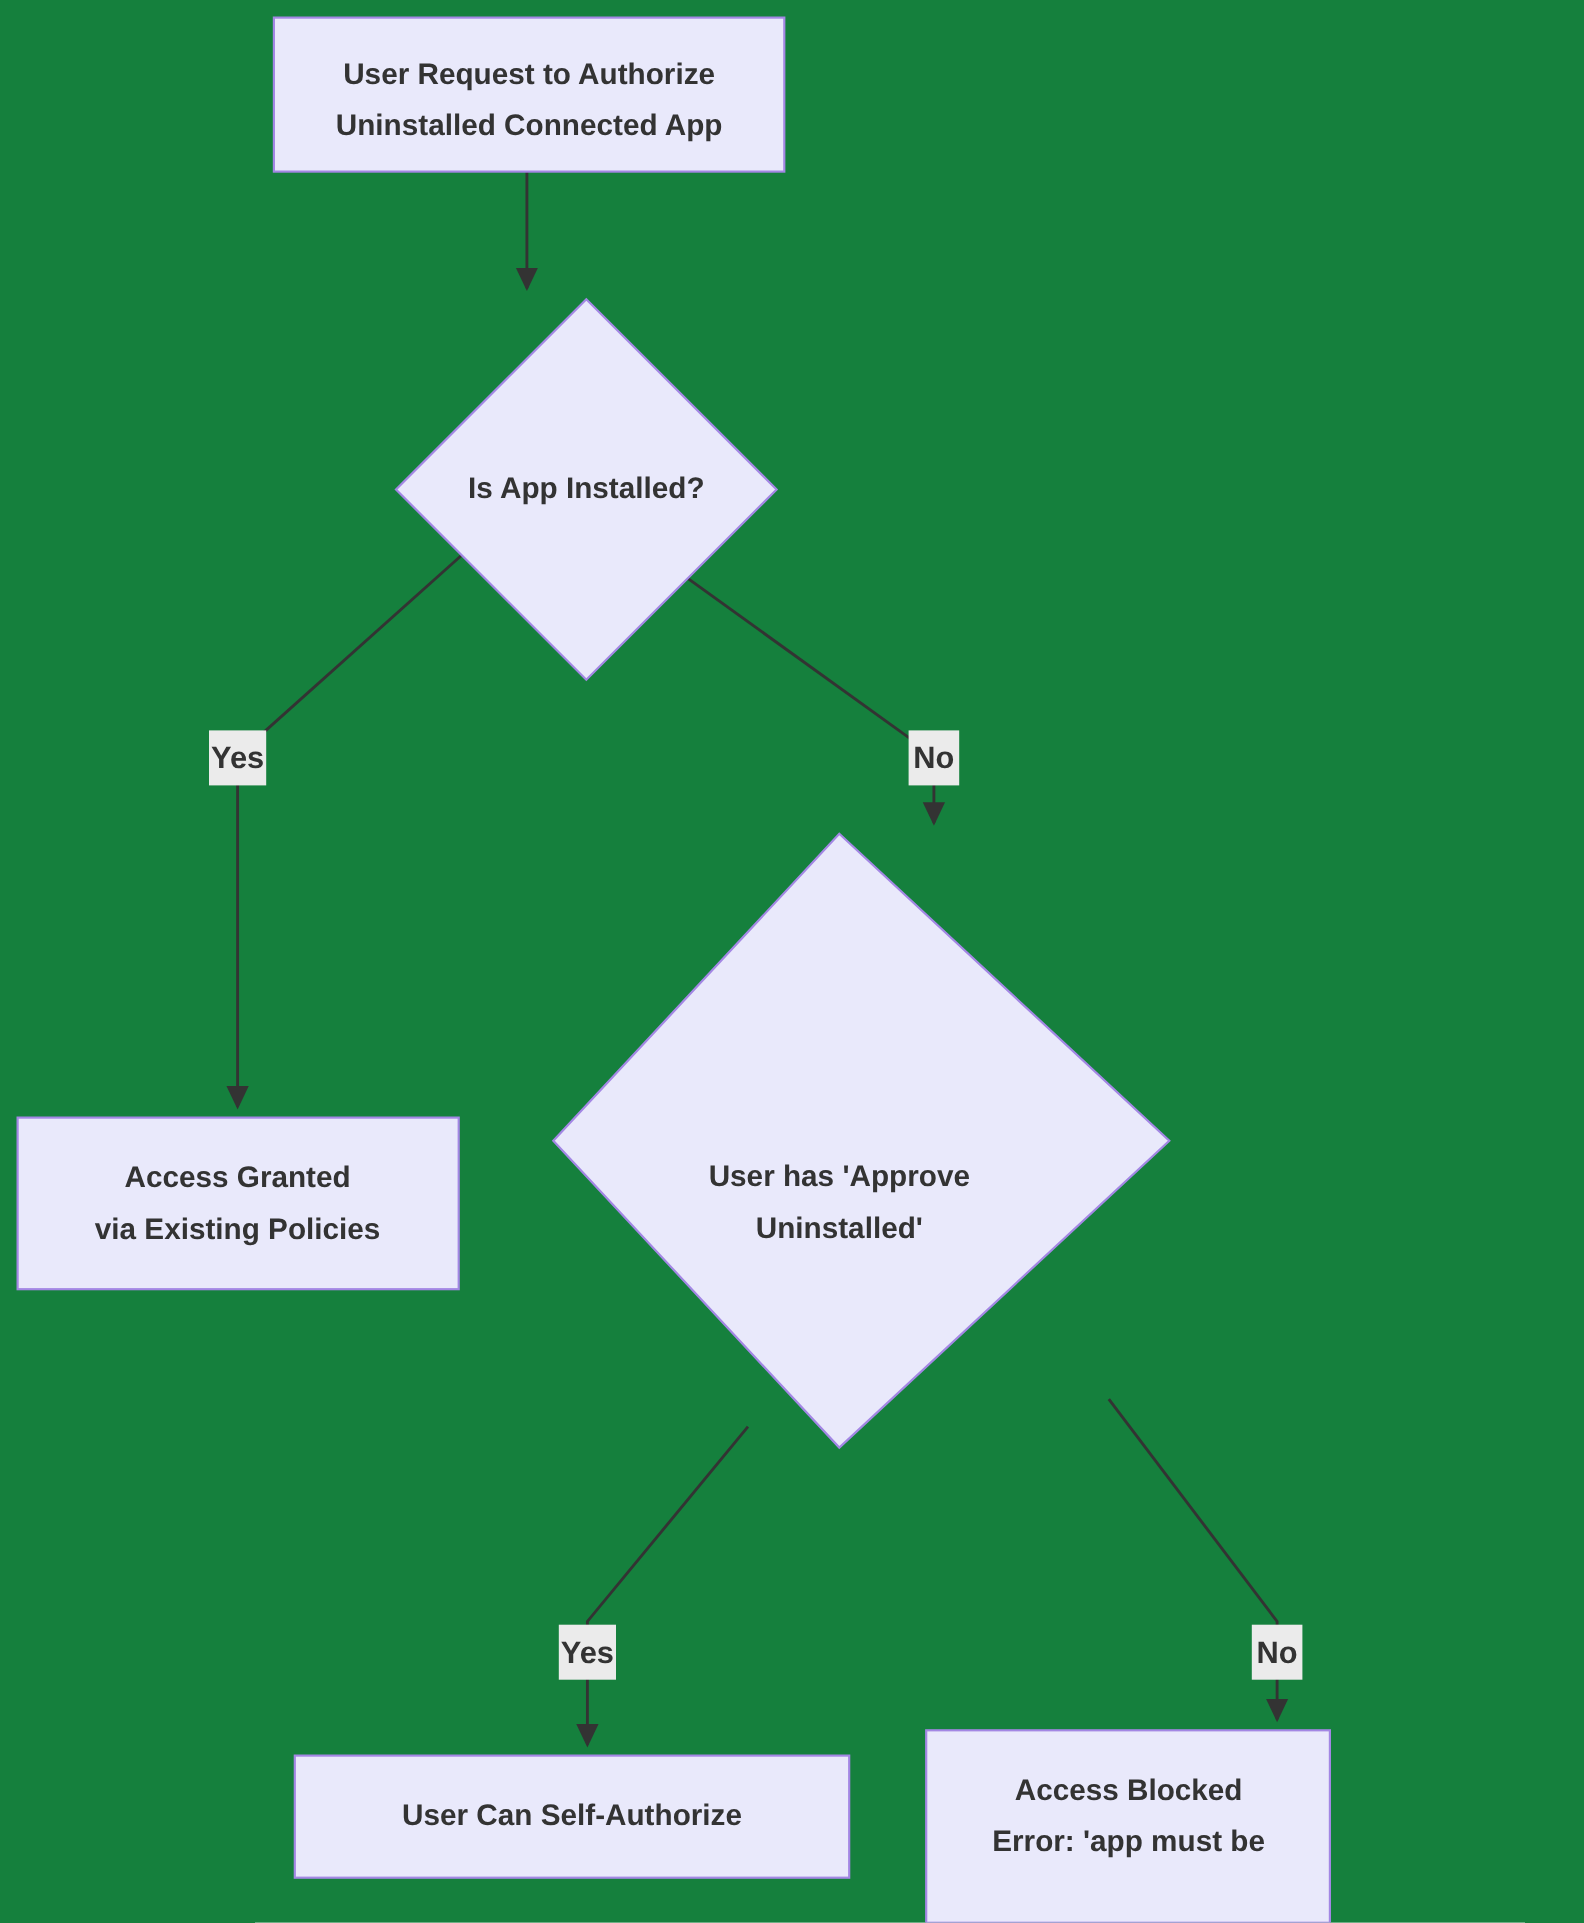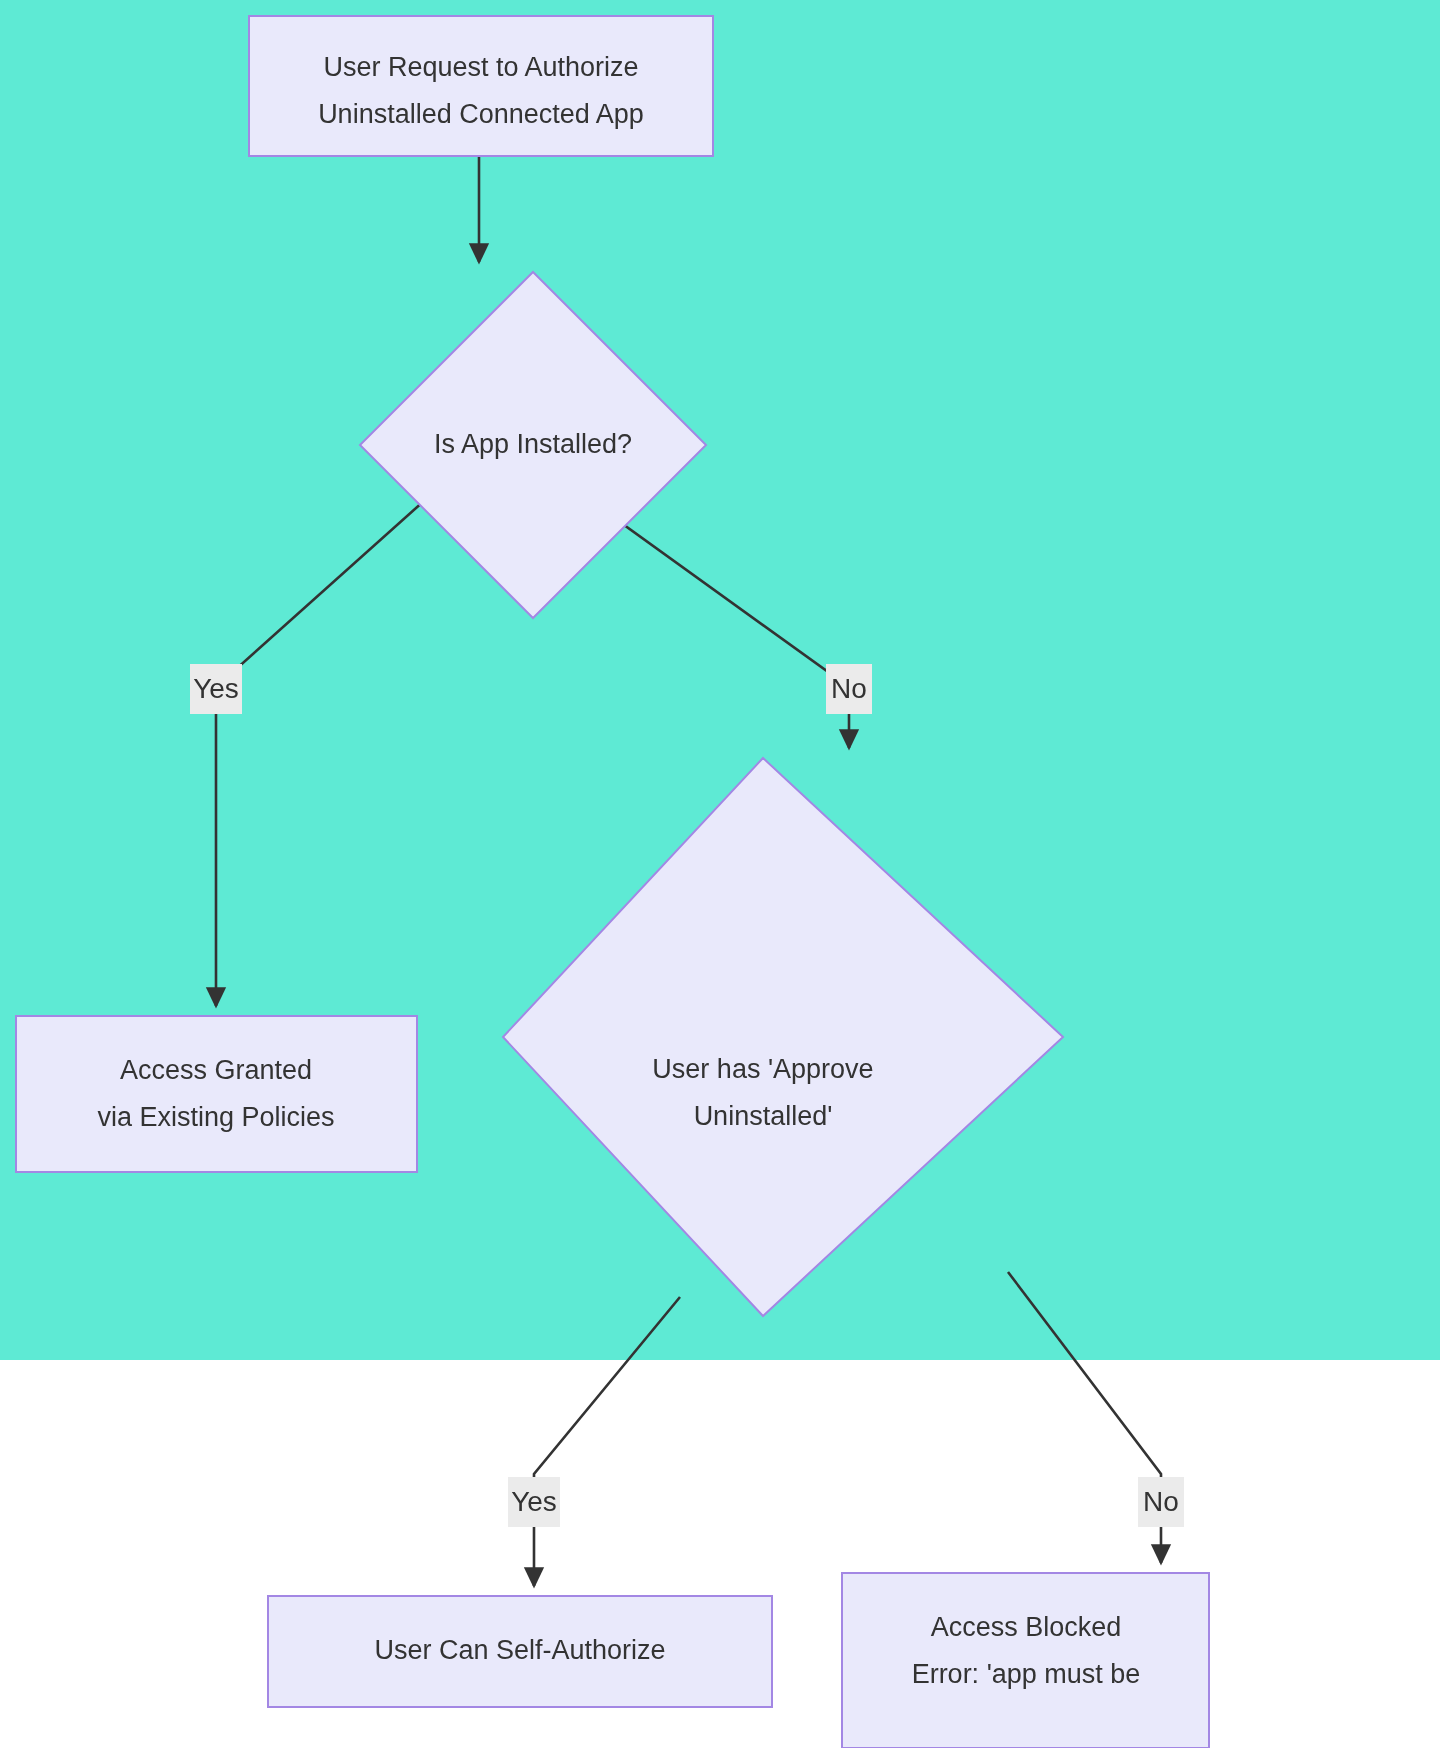--- a/index.html
+++ b/index.html
@@ -9,22 +9,23 @@
   }
   body {
     width: 1440px;
     height: 1748px;
     font-family: "Liberation Sans", sans-serif;
     overflow: hidden;
   }
   #flowchart-root {
     position: relative;
     width: 1440px;
-    height: 1360px;
-    background: #5eead4;
+    height: 1748px;
+    background: #15803d;
+    font-weight: bold;
   }
   svg.diagram {
     position: absolute;
     top: 0;
     left: 0;
     width: 1440px;
     height: 1748px;
     display: block;
   }
   .node-shape {

